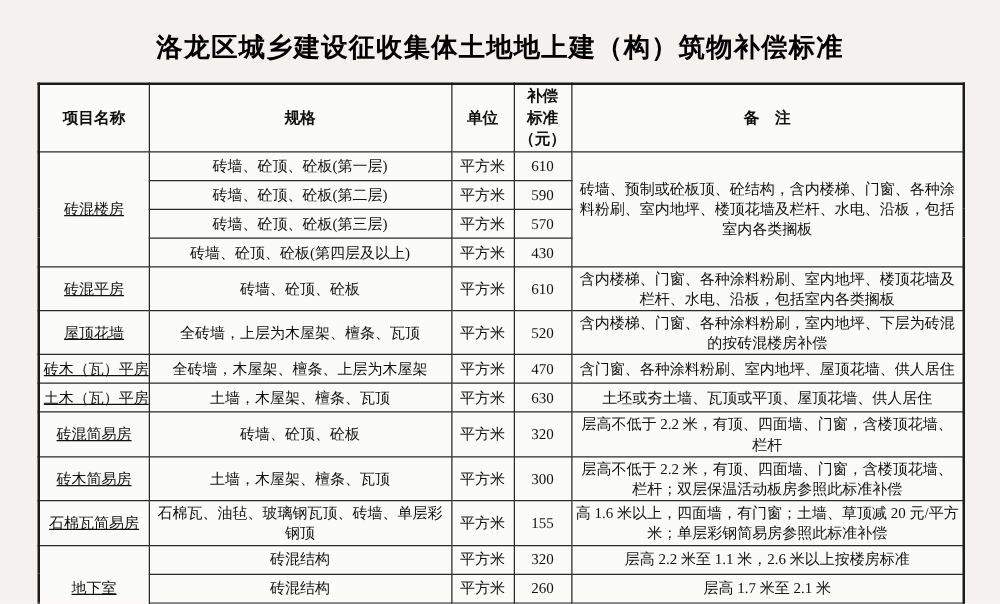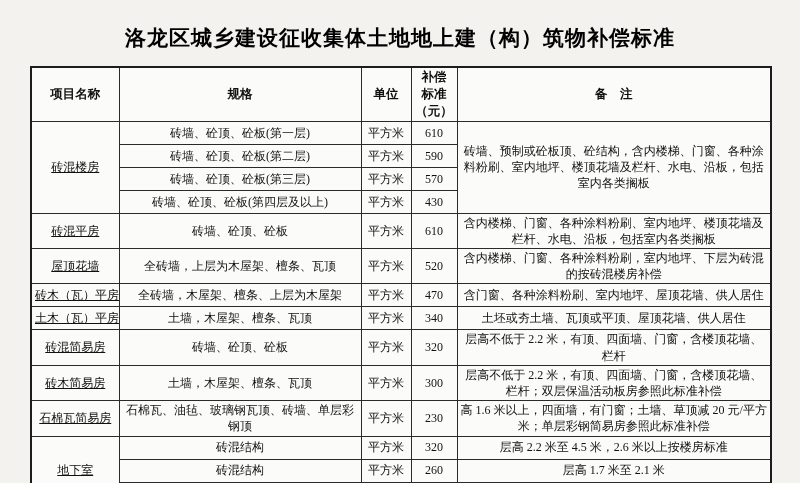--- a/index.html
+++ b/index.html
@@ -115,21 +115,21 @@
     <td class="c-spec">全砖墙，木屋架、檀条、上层为木屋架</td>
     <td class="c-unit">平方米</td>
     <td class="c-price">470</td>
     <td class="c-remark">含门窗、各种涂料粉刷、室内地坪、屋顶花墙、供人居住</td>
   </tr>
 
   <tr>
     <td class="c-name">土木（瓦）平房</td>
     <td class="c-spec">土墙，木屋架、檀条、瓦顶</td>
     <td class="c-unit">平方米</td>
-    <td class="c-price">340</td>
+    <td class="c-price">630</td>
     <td class="c-remark">土坯或夯土墙、瓦顶或平顶、屋顶花墙、供人居住</td>
   </tr>
 
   <tr>
     <td class="c-name">砖混简易房</td>
     <td class="c-spec">砖墙、砼顶、砼板</td>
     <td class="c-unit">平方米</td>
     <td class="c-price">320</td>
     <td class="c-remark">层高不低于 2.2 米，有顶、四面墙、门窗，含楼顶花墙、栏杆</td>
   </tr>
@@ -139,30 +139,30 @@
     <td class="c-spec">土墙，木屋架、檀条、瓦顶</td>
     <td class="c-unit">平方米</td>
     <td class="c-price">300</td>
     <td class="c-remark">层高不低于 2.2 米，有顶、四面墙、门窗，含楼顶花墙、栏杆；双层保温活动板房参照此标准补偿</td>
   </tr>
 
   <tr class="tall">
     <td class="c-name">石棉瓦简易房</td>
     <td class="c-spec">石棉瓦、油毡、玻璃钢瓦顶、砖墙、单层彩钢顶</td>
     <td class="c-unit">平方米</td>
-    <td class="c-price">230</td>
+    <td class="c-price">155</td>
     <td class="c-remark">高 1.6 米以上，四面墙，有门窗；土墙、草顶减 20 元/平方米；单层彩钢简易房参照此标准补偿</td>
   </tr>
 
   <tr>
     <td class="c-name" rowspan="3">地下室</td>
     <td class="c-spec">砖混结构</td>
     <td class="c-unit">平方米</td>
     <td class="c-price">320</td>
-    <td class="c-remark">层高 2.2 米至 4.5 米，2.6 米以上按楼房标准</td>
+    <td class="c-remark">层高 2.2 米至 1.1 米，2.6 米以上按楼房标准</td>
   </tr>
   <tr>
     <td class="c-spec">砖混结构</td>
     <td class="c-unit">平方米</td>
     <td class="c-price">260</td>
     <td class="c-remark">层高 1.7 米至 2.1 米</td>
   </tr>
   <tr>
     <td class="c-spec">砖混结构</td>
     <td class="c-unit">平方米</td>

